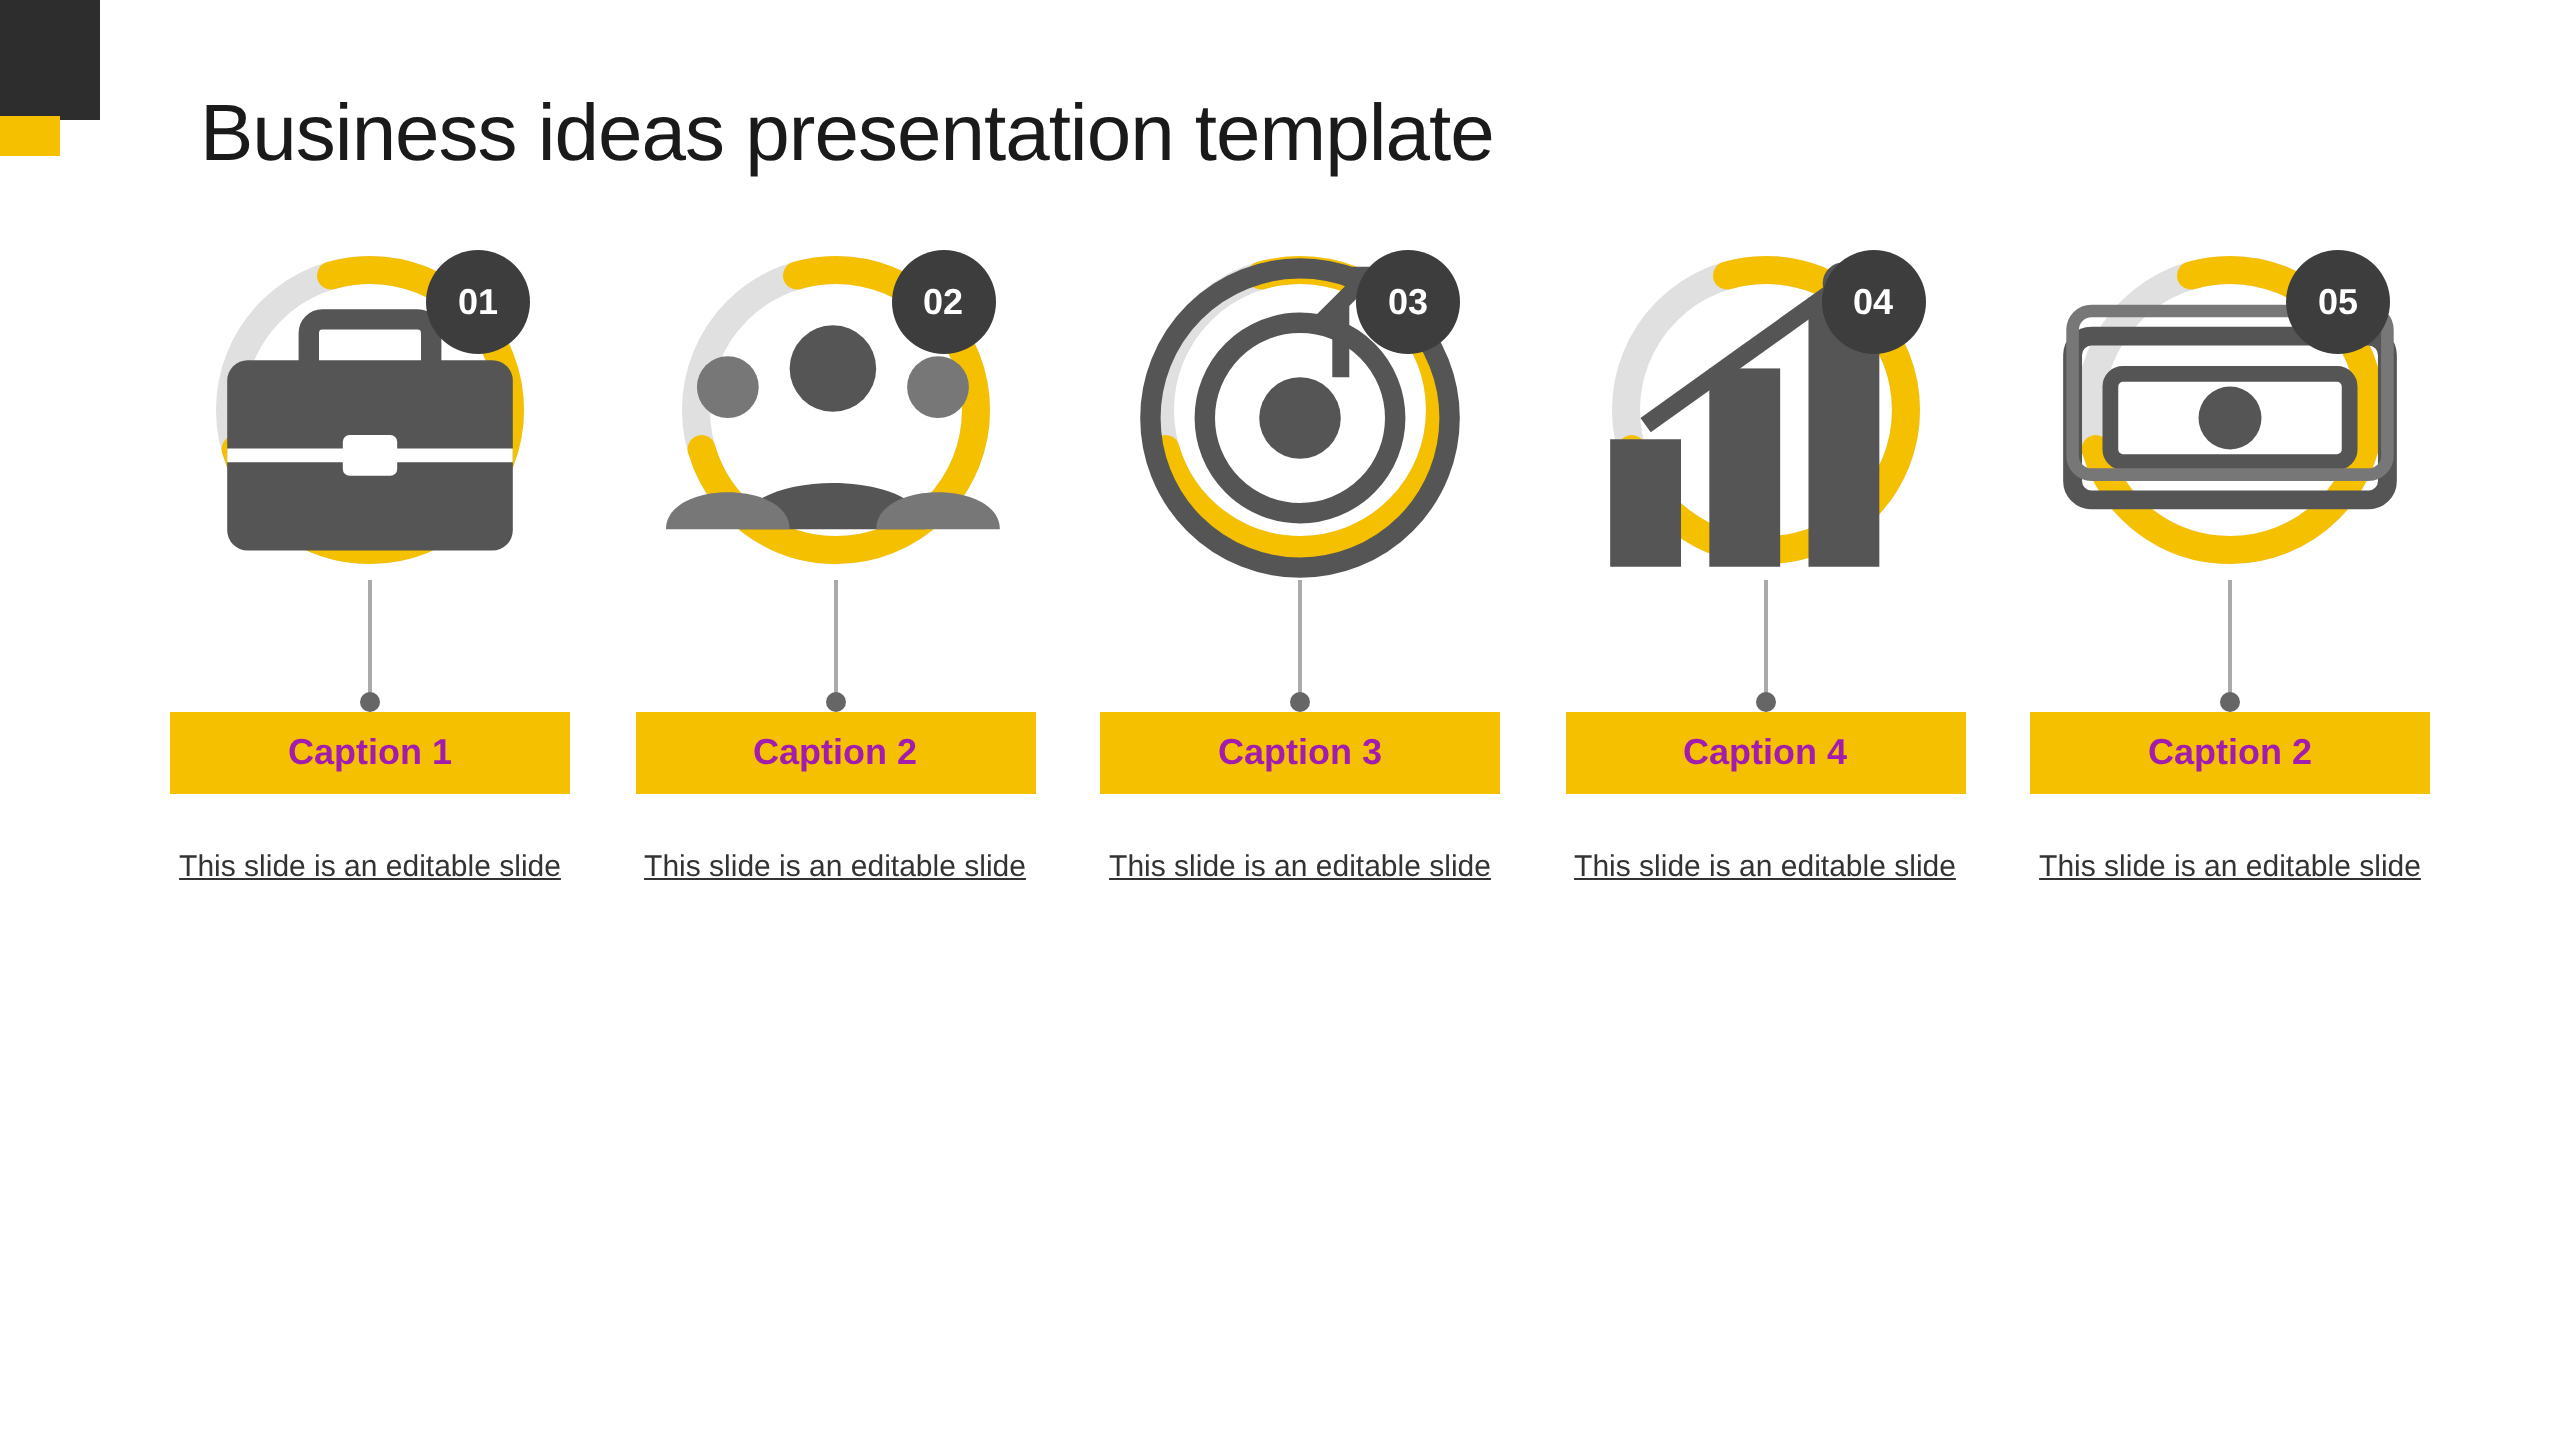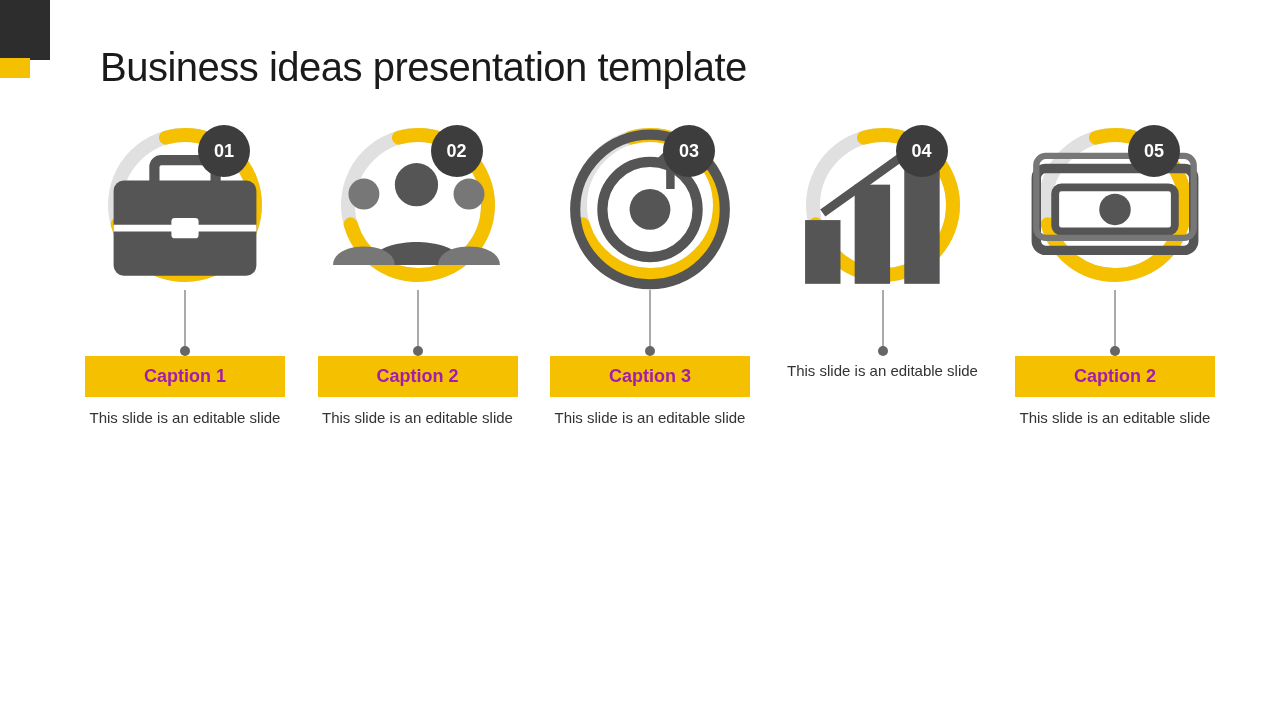--- a/index.html
+++ b/index.html
@@ -73,21 +73,21 @@
     
     .circle-wrap svg {
       width: 170px;
       height: 170px;
     }
 
     
     .number-badge {
       position: absolute;
       top: 5px;
-      right: 20px;
+      right: 5px;
       width: 52px;
       height: 52px;
       background: #3d3d3d;
       border-radius: 50%;
       display: flex;
       align-items: center;
       justify-content: center;
       color: #ffffff;
       font-size: 18px;
       font-weight: 700;
@@ -131,25 +131,26 @@
       font-weight: 700;
       font-size: 18px;
       padding: 10px 0;
       width: 200px;
       text-align: center;
       margin-top: 6px;
     }
 
     
     .caption-desc {
-      margin-top: 10px;
+      margin-top: 26px;
       font-size: 15px;
       color: #333333;
       text-align: left;
       line-height: 1.5;
+      text-decoration: underline;
     }
 
     
     .ring-bg {
       fill: none;
       stroke: #e0e0e0;
       stroke-width: 14;
     }
     .ring-yellow {
       fill: none;
@@ -261,20 +262,21 @@
             <rect x="16" y="16" width="10" height="28" fill="#555"></rect>
             <rect x="30" y="6" width="10" height="38" fill="#555"></rect>
 
             <polyline points="7,24 21,14 35,4" stroke="#555" stroke-width="2.5" fill="none"></polyline>
             <circle cx="35" cy="4" r="3" fill="#555"></circle>
           </svg>
         </div>
         <div class="number-badge">04</div>
       </div>
       <div class="connector"></div>
+      <div class="caption-box">Caption 4</div>
       <div class="caption-desc">This slide is an editable slide</div>
     </div>
 
     <div class="item">
       <div class="circle-wrap">
         <svg viewBox="0 0 170 170">
           <circle class="ring-bg" cx="85" cy="85" r="70"></circle>
           <circle class="ring-yellow" cx="85" cy="85" r="70"></circle>
           <circle class="ring-inner" cx="85" cy="85" r="62"></circle>
         </svg>

